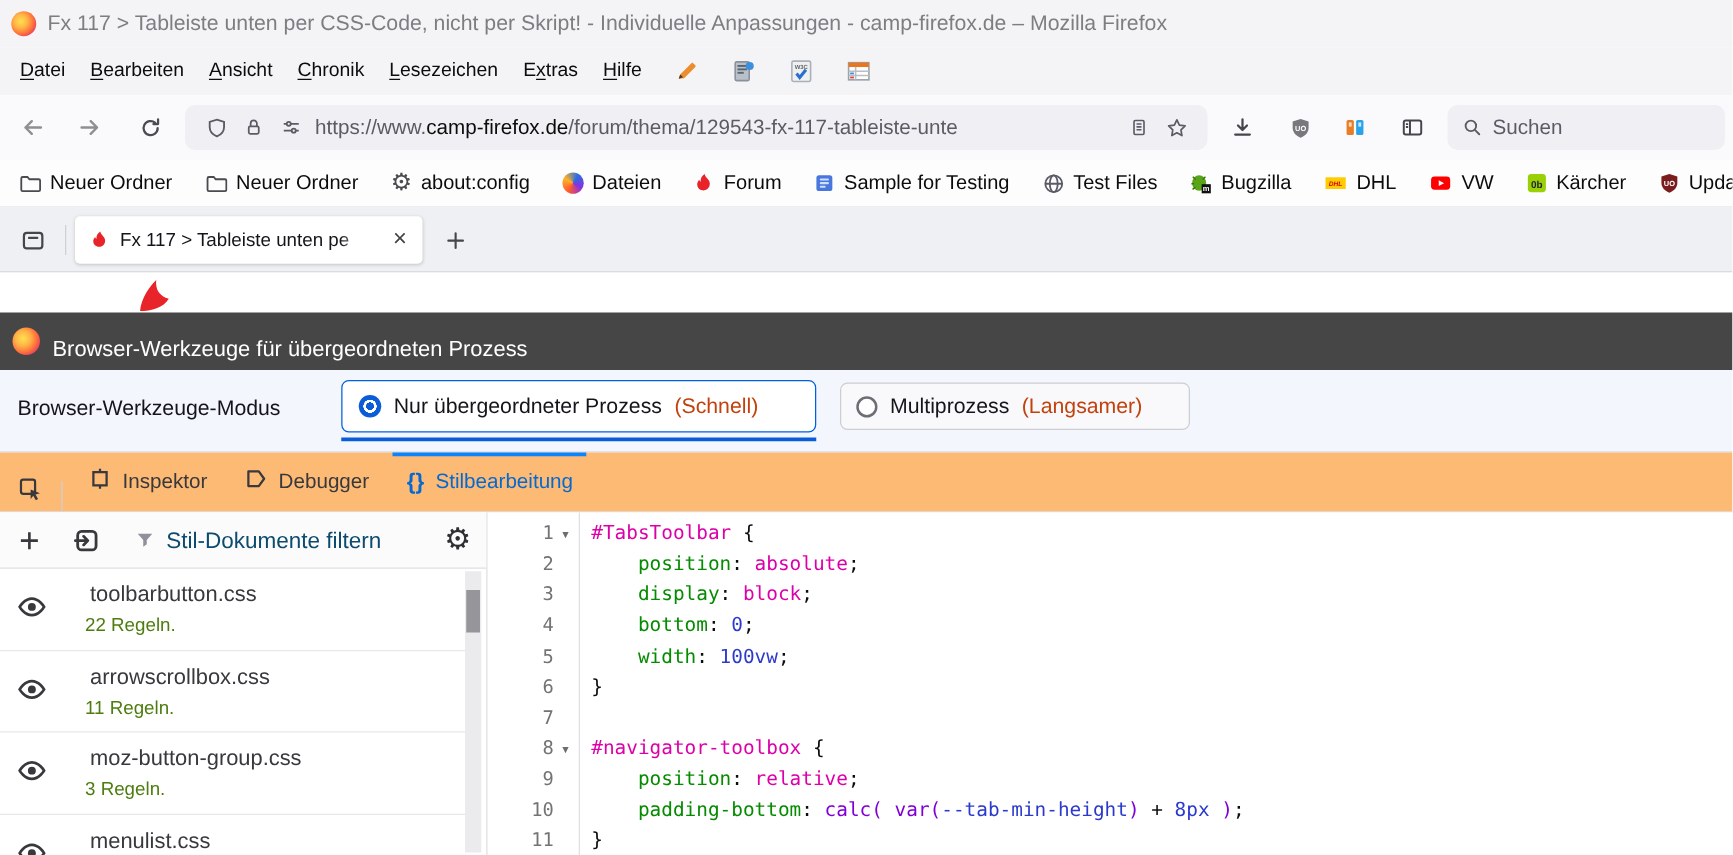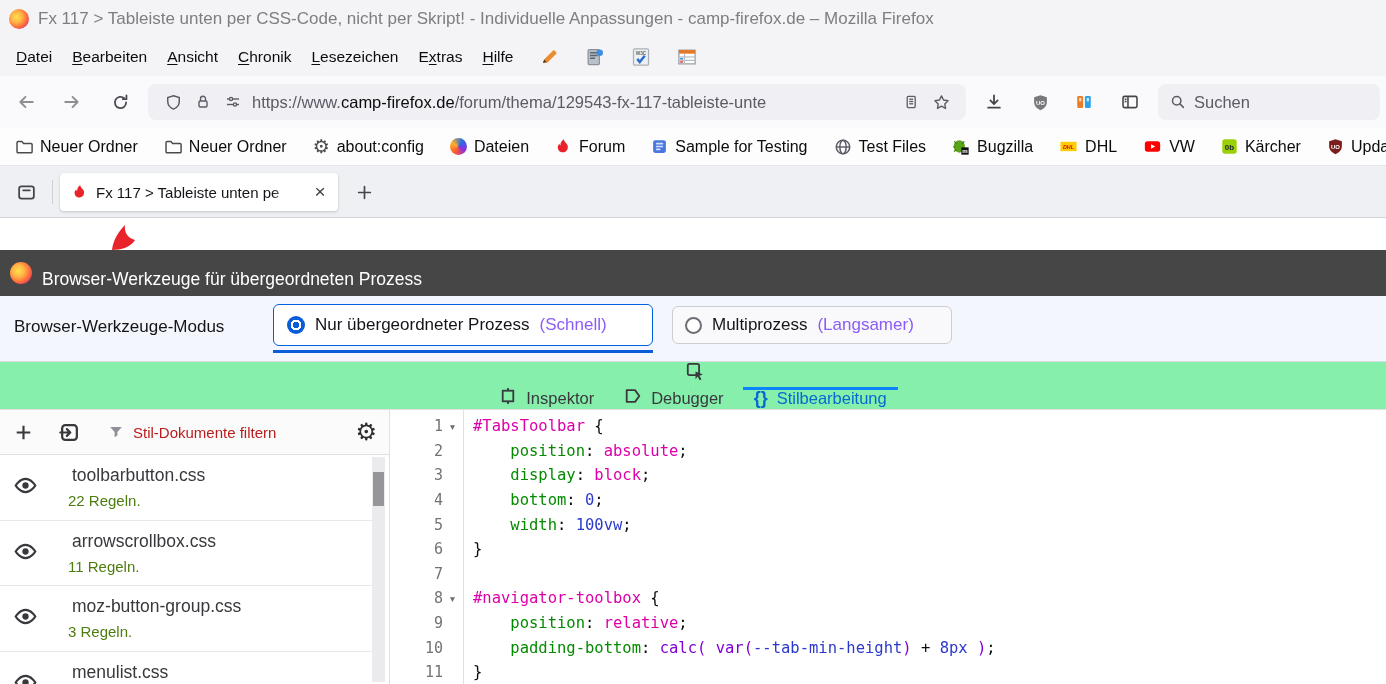--- a/index.html
+++ b/index.html
@@ -69,48 +69,48 @@
   
   .toolboxbar { position:absolute; top:250px; left:0; right:0; height:46px; background:#464646;
                 display:flex; align-items:center; gap:10px; padding-left:10px; }
   .toolbox-title { color:#fff; font-size:17.5px;margin-top:12px; }
 
   
   .moderow { position:absolute; top:296px; left:0; right:0; height:66px; background:#f3f7fd;
              border-bottom:1px solid #d9dee6; }
   .mode-label { position:absolute; left:14px; top:21px; font-size:17px; color:#15141a; }
   .mode-btn { position:absolute; display:flex; align-items:center; gap:10px; border-radius:6px; font-size:17px; color:#15141a; }
-  .mode-btn .hint { color:#8b5cf6; }
+  .mode-btn .hint { color:#c2410c; }
   .mode-btn1 { left:273px; top:8px; width:380px; height:42px; background:#fff; border:1px solid #0060df; padding-left:13px; }
   .mode-underline { position:absolute; left:273px; top:54px; width:380px; height:3px; background:#0a5cd8; }
   .mode-btn2 { left:672px; top:10px; width:280px; height:38px; background:#f9f9fb; border:1px solid #cdcdd4; padding-left:12px; }
   .radio-on { width:18px; height:18px; border-radius:50%; flex:0 0 auto;
               background:radial-gradient(circle closest-side, #0a5cd8 0 34%, #fff 36% 58%, #0a5cd8 60% 100%); }
   .radio-off { width:17px; height:17px; border-radius:50%; border:2.5px solid #6d6d75; background:#fff; flex:0 0 auto; }
 
   
-  .dtoolsbar { position:absolute; top:362px; left:0; right:0; height:48px; background:#86efac;
-               border-bottom:1px solid #e0e0e2; display:flex; align-items:center;flex-direction:column; }
+  .dtoolsbar { position:absolute; top:362px; left:0; right:0; height:48px; background:#fdba74;
+               border-bottom:1px solid #e0e0e2; display:flex; align-items:flex-end; }
   .pick-btn { width:38px; height:36px; display:flex; align-items:center; justify-content:center; margin-left:5px; }
   .dt-sep { width:1px; height:24px; background:#d0d0d4; margin:0 6px 0 6px; }
   .dtab { position:relative; height:100%; display:flex; align-items:center; gap:9px; padding:0 15px; font-size:16.5px; color:#38383d; }
   .dtab.active { color:#0669d2; }
   .dtab.active::before { content:""; position:absolute; top:0; left:4px; right:4px; height:3px; background:#0a84ff; }
   .braces-glyph { font-weight:bold; font-size:18px; color:#0669d2; letter-spacing:0px; }
 
   
   .main { position:absolute; top:410px; left:0; right:0; bottom:0; background:#fff; }
   .sidebar { position:absolute; left:0; top:0; bottom:0; width:390px; border-right:1px solid #e0e0e2; background:#fff; }
   .se-toolbar { position:absolute; left:0; right:0; top:0; height:45px; background:#fbfbfc;
                 border-bottom:1px solid #e0e0e2; display:flex; align-items:center; }
   .se-btn { display:flex; align-items:center; justify-content:center; width:34px; height:34px; }
   .se-plus { margin-left:6px; }
   .se-import { margin-left:12px; }
   .se-filter { display:flex; align-items:center; gap:9px; margin-left:22px; }
-  .se-filter-ph { font-size:15px; color:#b91c1c; }
+  .se-filter-ph { font-size:18px; color:#0c4a6e; }
   .se-gear { position:absolute; right:12px; font-size:24px; color:#2f2f33; line-height:1; }
   .sheet-list { position:absolute; left:0; right:14px; top:45px; bottom:0; overflow:hidden; }
   .sheet { position:relative; height:65.5px; border-bottom:1px solid #e8e8ea; }
   .eye-btn { position:absolute; left:14px; top:21px; }
   .sheet-name { position:absolute; left:72px; top:10px; font-size:17.5px; color:#38383d; }
   .sheet-rules { position:absolute; left:68px; top:37px; font-size:15px; color:#4d7c0f; }
   .se-scroll { position:absolute; right:4px; top:47px; bottom:2px; width:13px; background:#ebebee; }
   .se-thumb { position:absolute; left:1px; right:1px; top:15px; height:34px; background:#96969a; }
 
   .editor { position:absolute; left:391px; top:0; right:0; bottom:0; background:#fff; padding-top:4px; }

